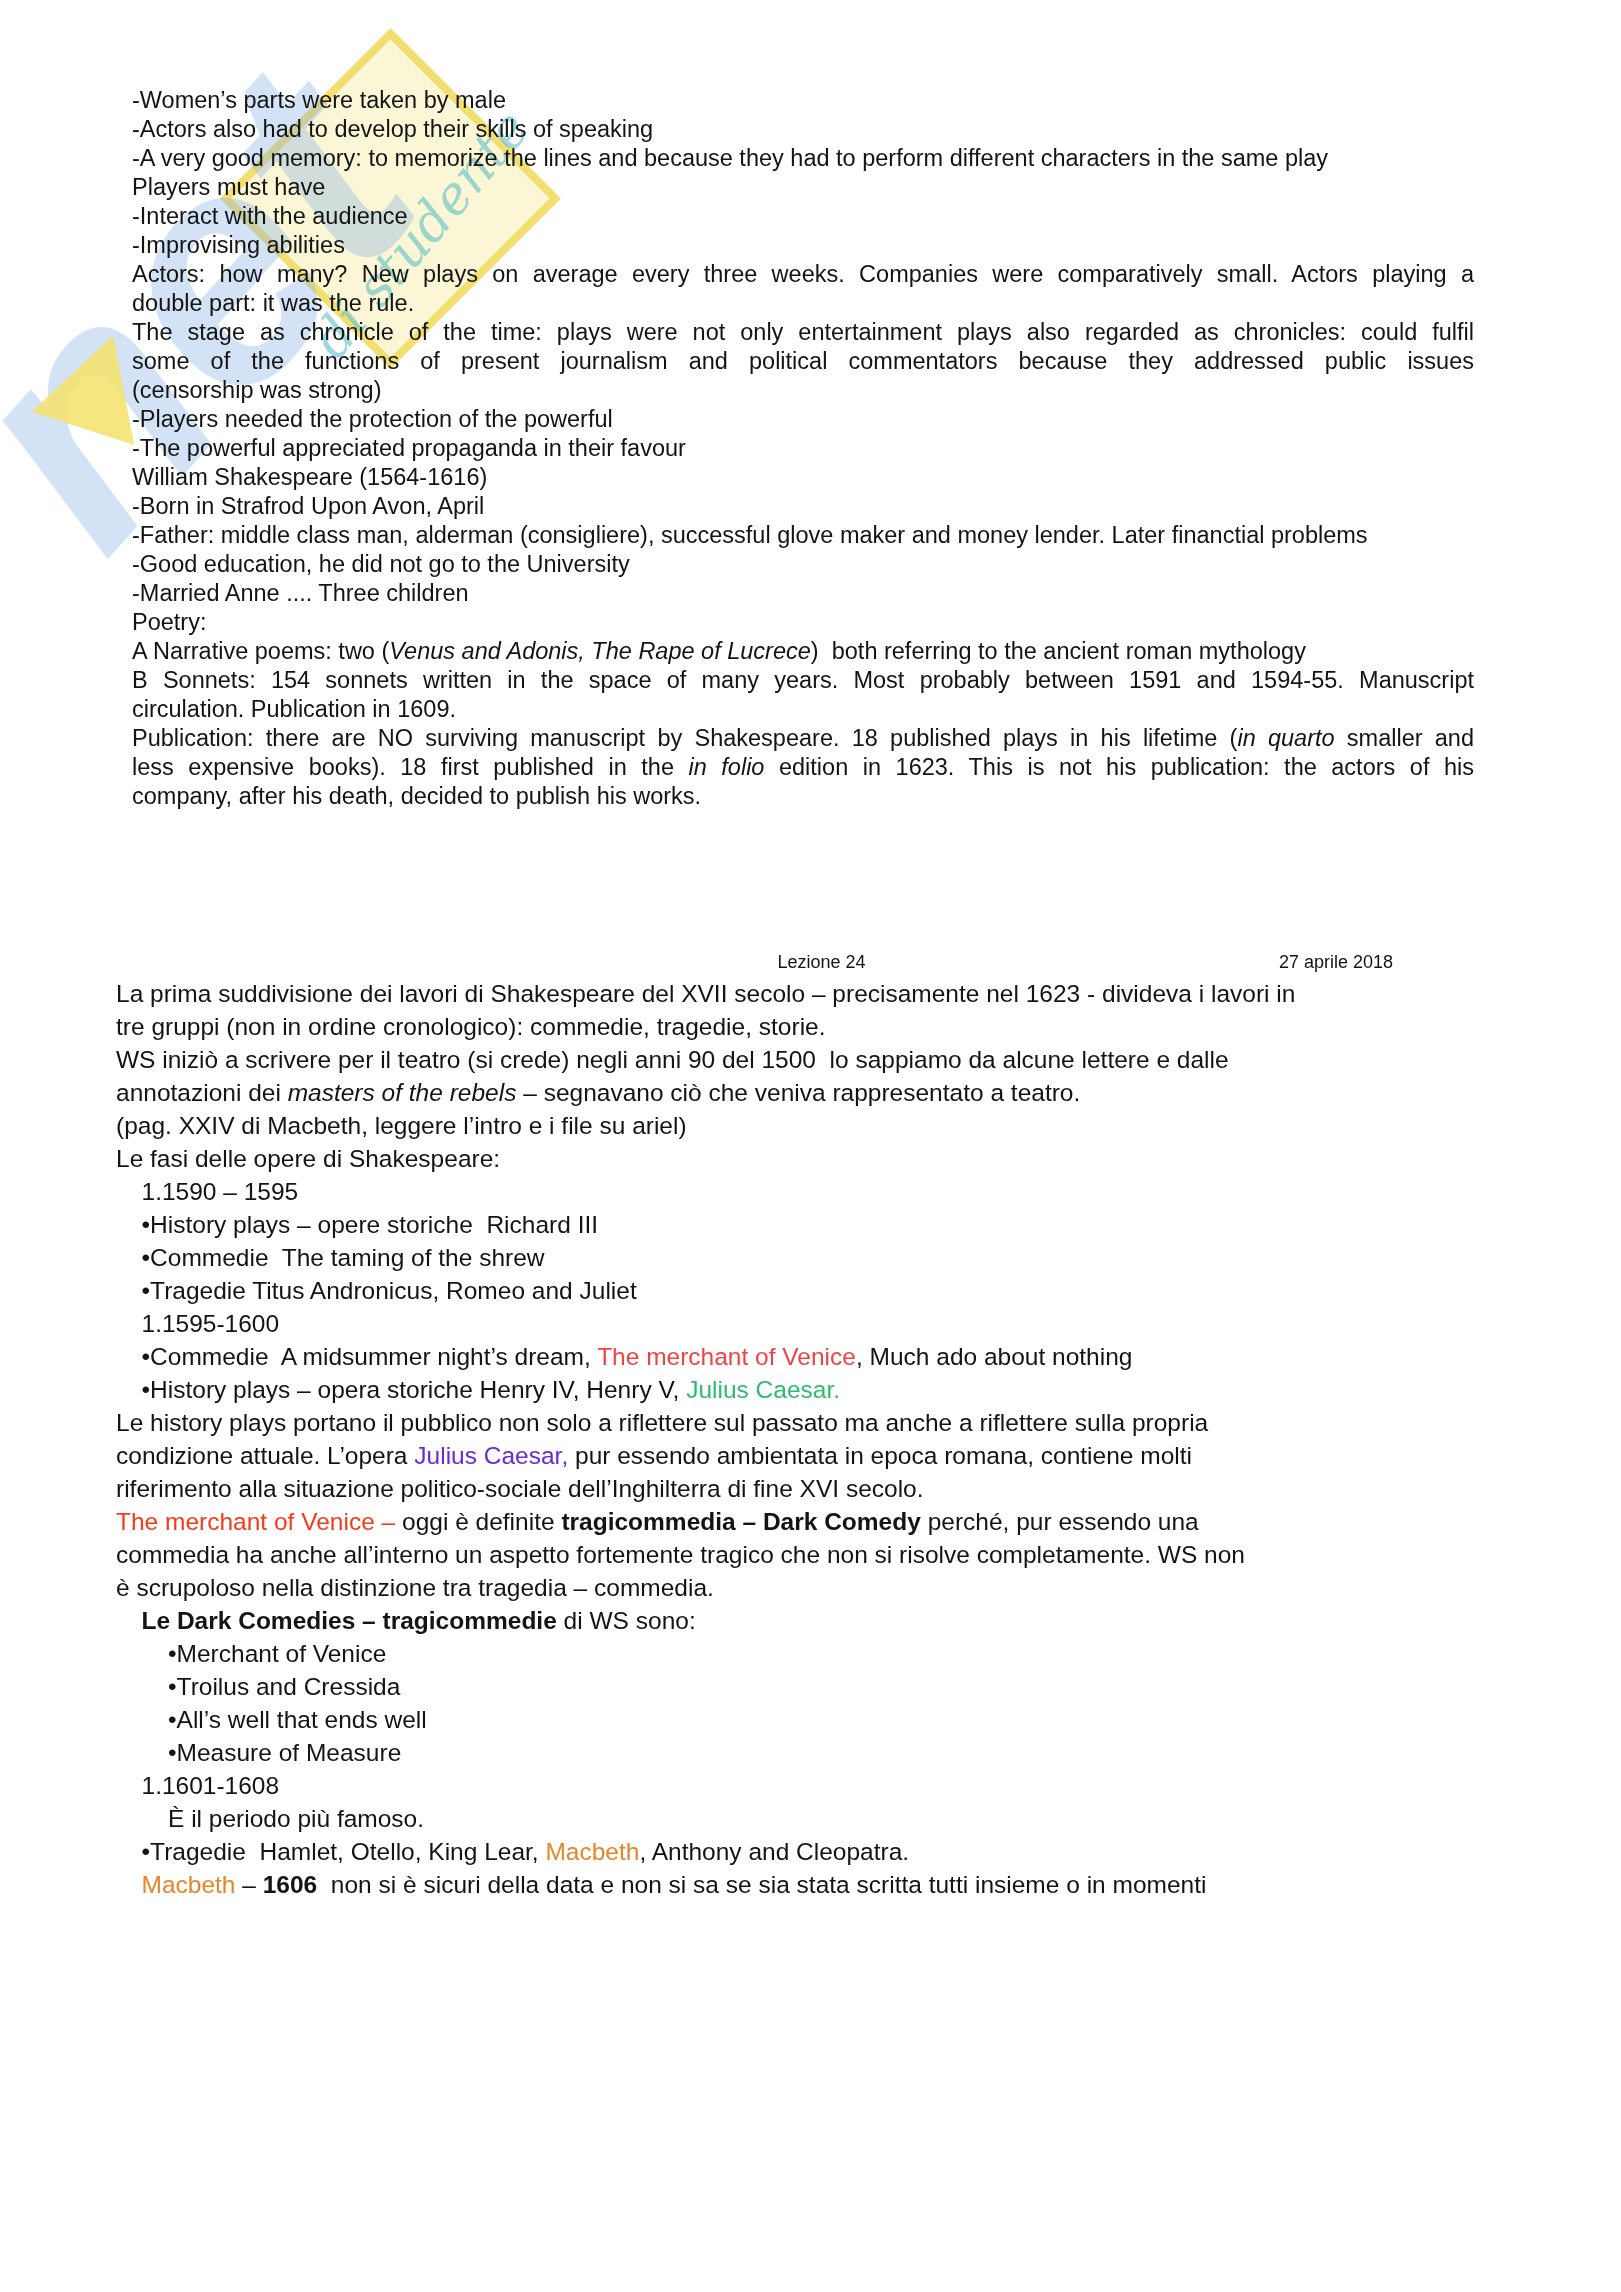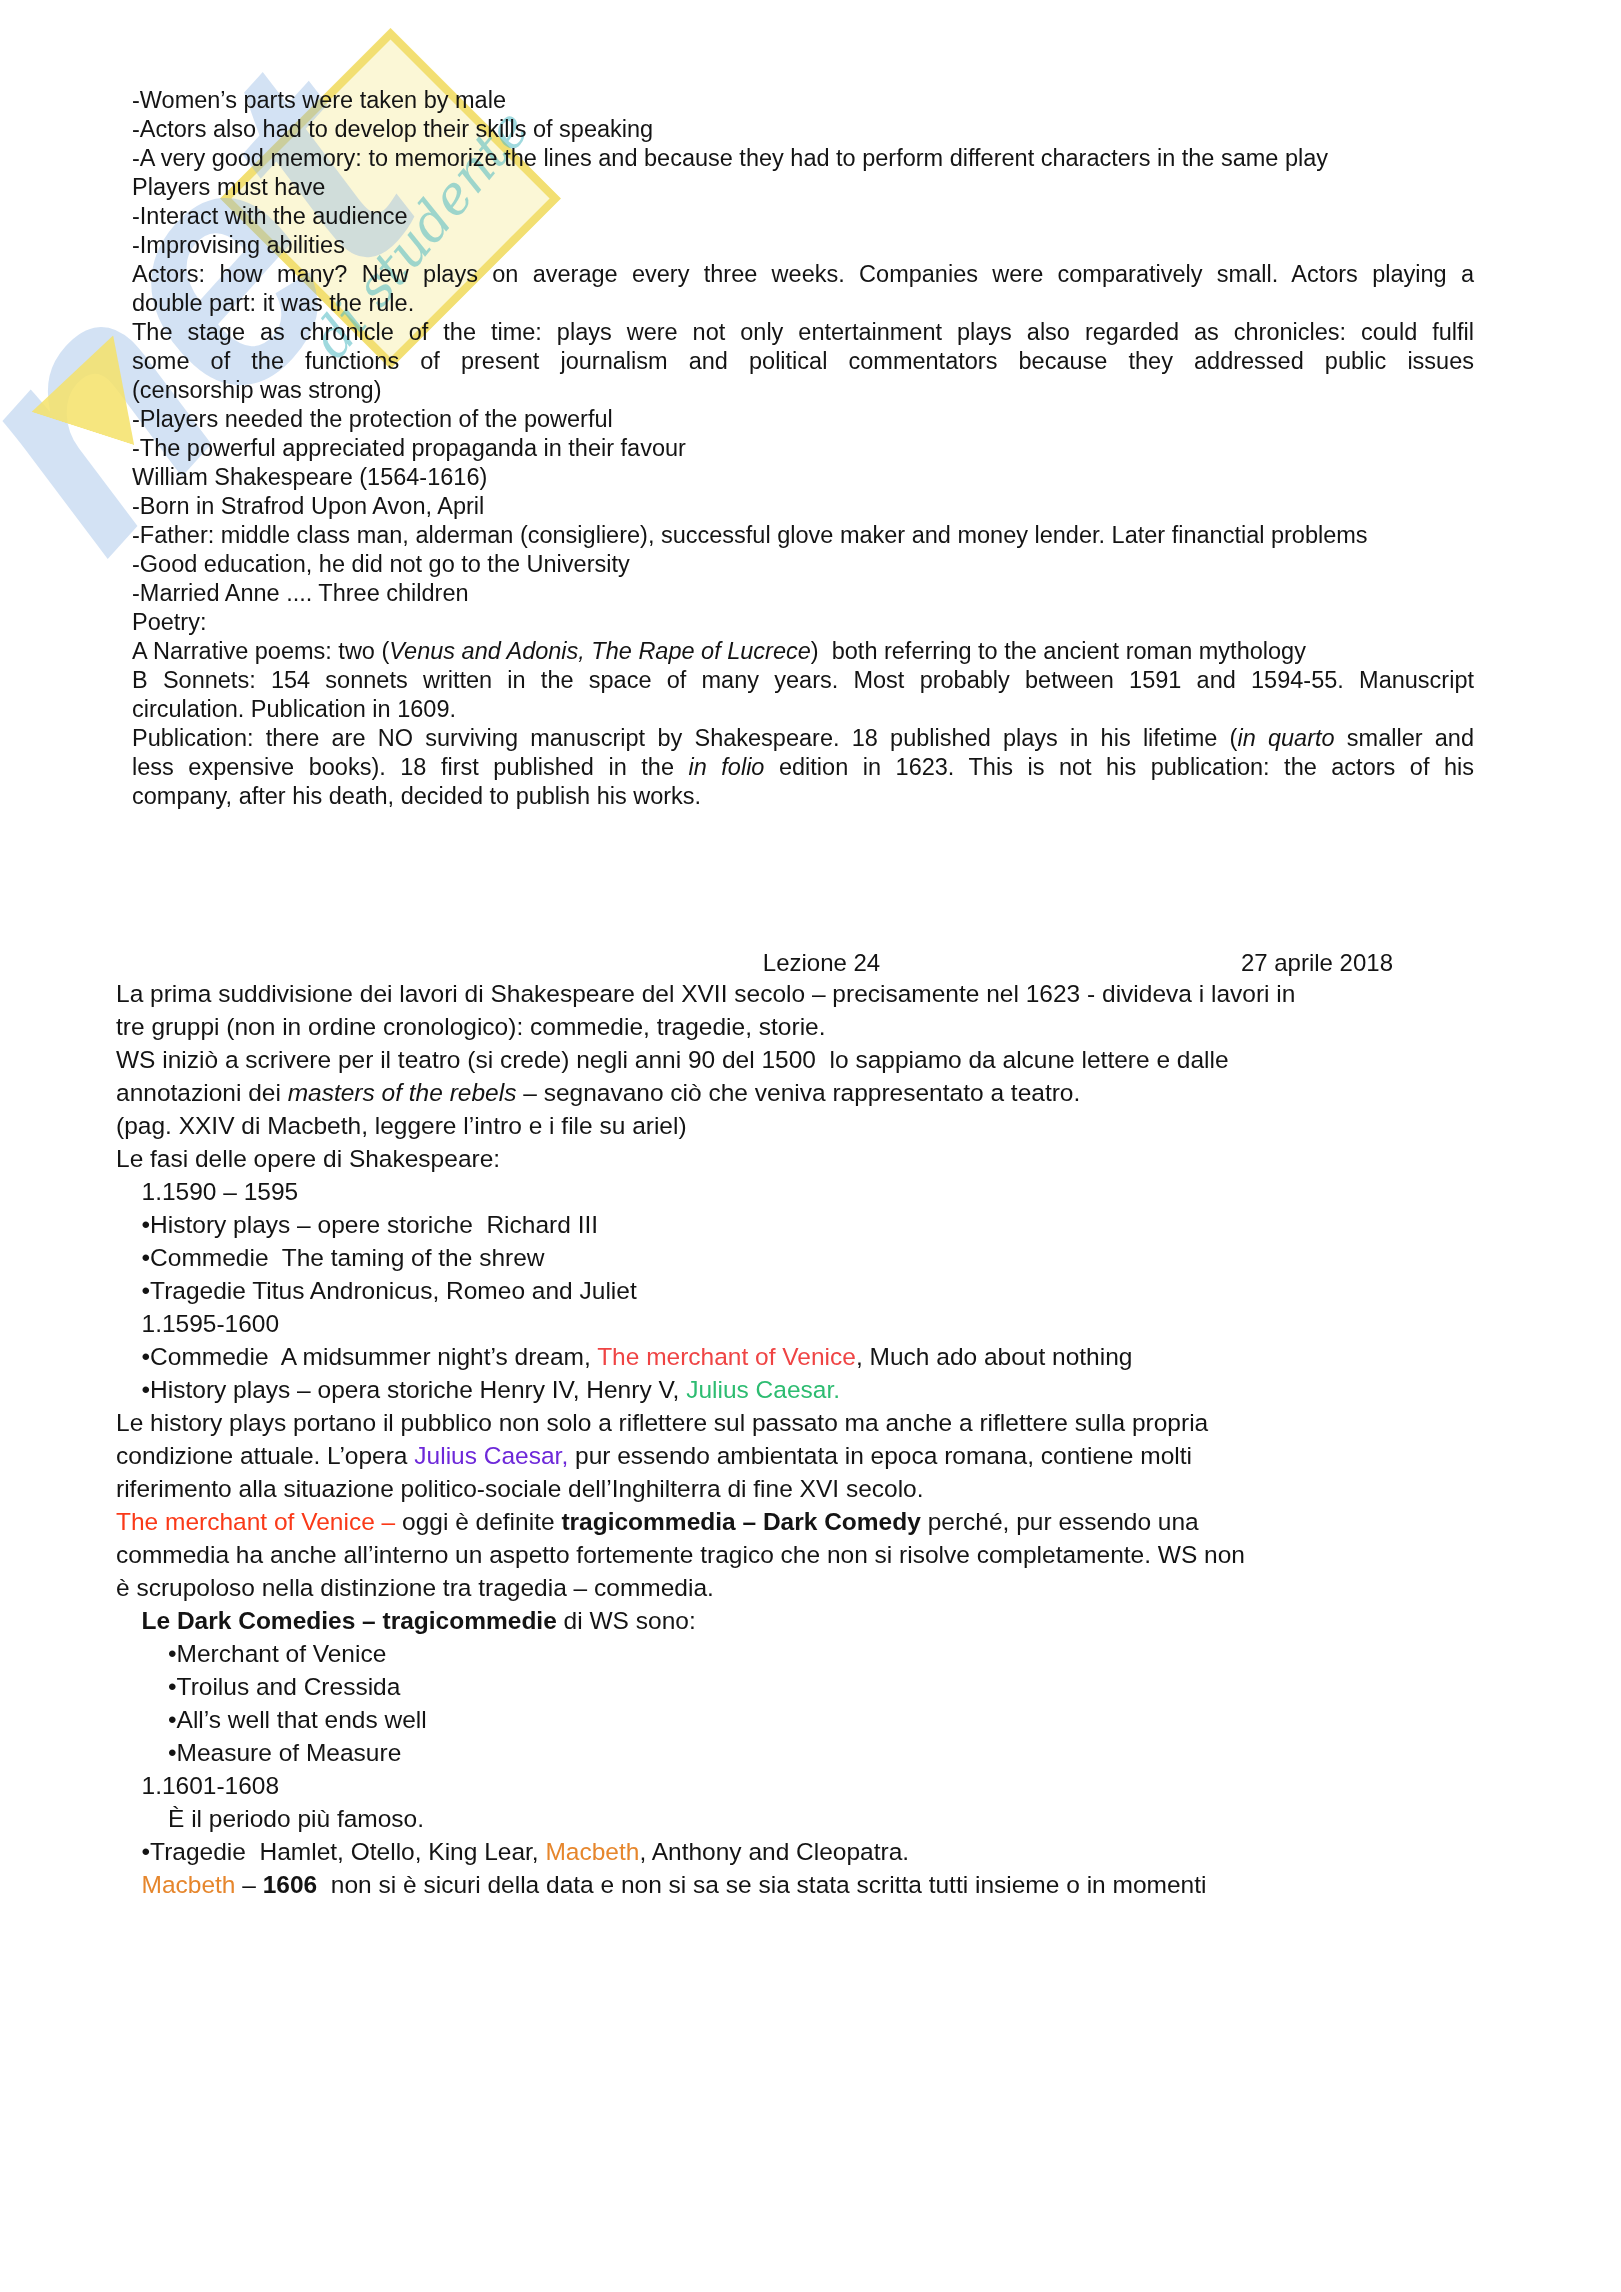--- a/index.html
+++ b/index.html
@@ -35,21 +35,21 @@
   
   .content{position:absolute;left:116px;top:86px;width:1358px;z-index:1;}
   .sec1{font-size:23.5px;line-height:29px;margin-left:16px;}
   .sec2{font-size:24.5px;line-height:33px;}
   .line{white-space:pre-wrap;}
   .j{white-space:normal;text-align:justify;text-align-last:justify;}
   .ind1{padding-left:25.5px;}
   .ind2{padding-left:52px;}
   .b{font-weight:bold;}
   .i{font-style:italic;}
-  .lez{position:relative;margin-top:137px;height:29px;font-size:24px;line-height:29px;}
+  .lez{position:relative;margin-top:137px;height:29px;font-size:18px;line-height:29px;}
   .lez-title{position:absolute;left:calc(50% + 26.5px);transform:translateX(-50%);}
   .lez-date{position:absolute;right:81px;}
 </style>
 </head>
 <body>
 
 <div class="page">
 
   <div class="watermark">
     <div class="wm-diamond"></div>

